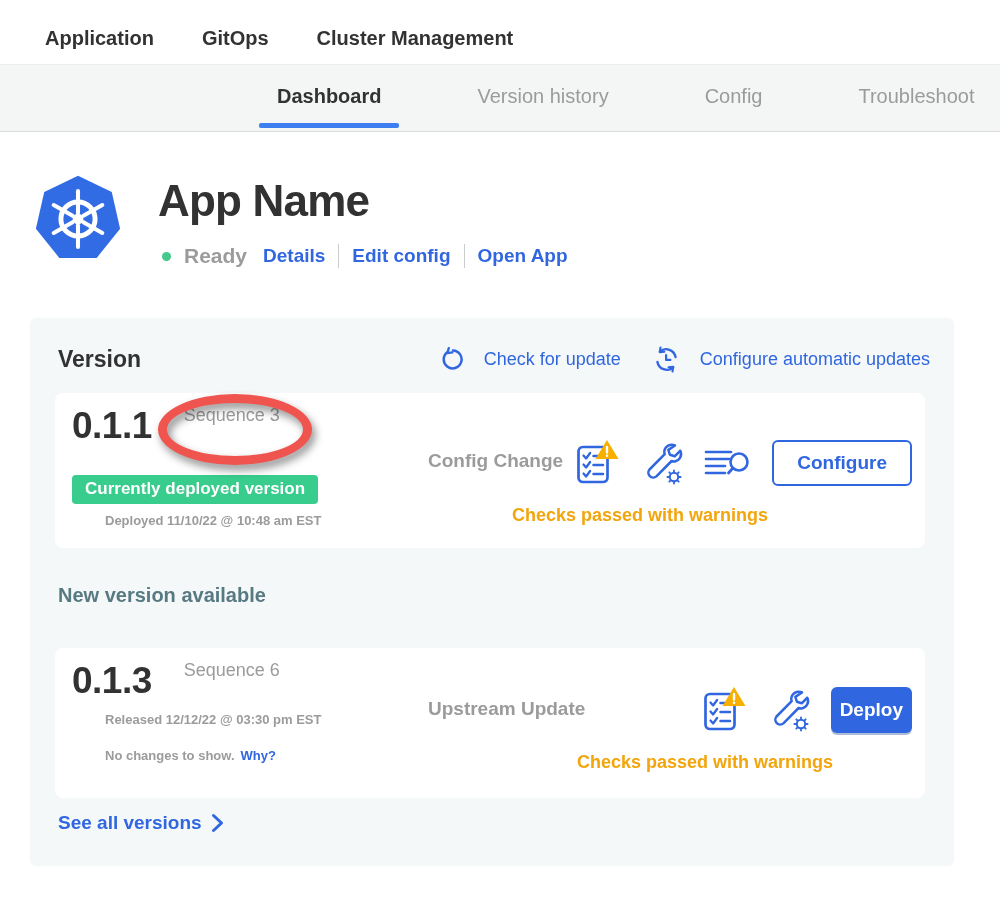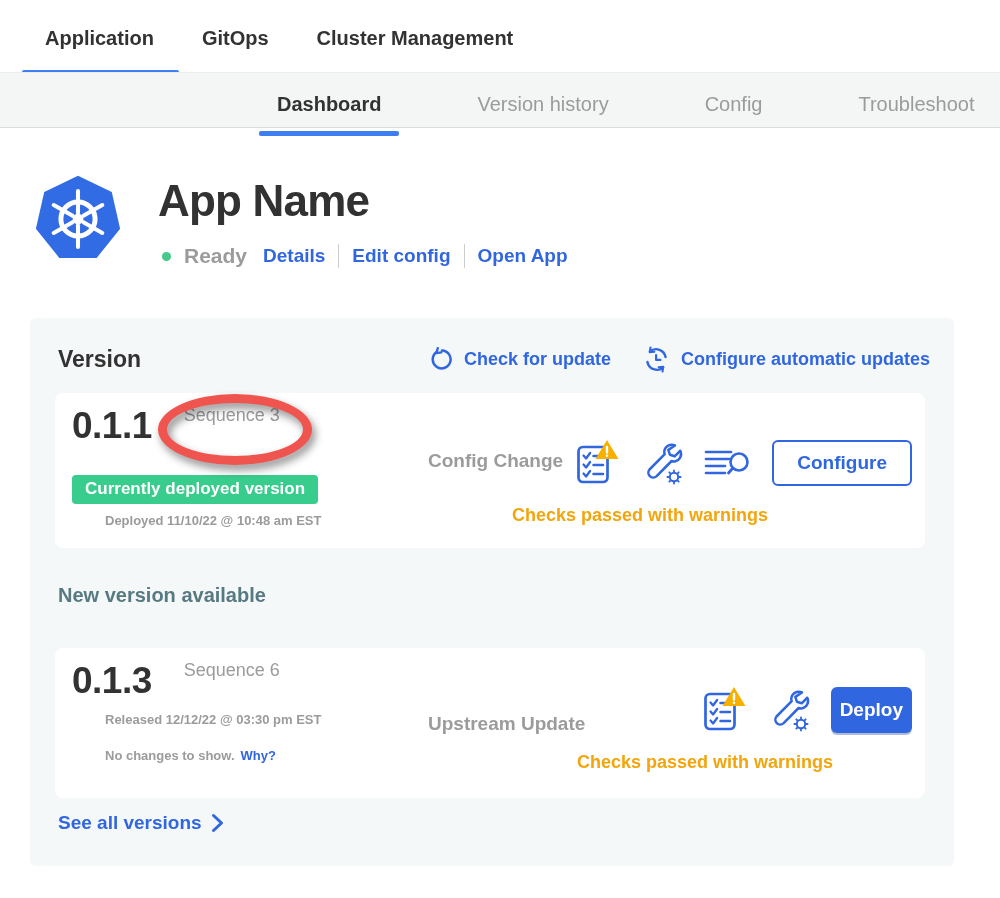--- a/index.html
+++ b/index.html
@@ -8,38 +8,38 @@
     width:1000px; height:898px; position:relative; overflow:hidden;
     font-family:"Liberation Sans","DejaVu Sans",sans-serif;
     color:#323232;
   }
   
   .topnav { position:absolute; left:0; top:0; width:1000px; height:76px; background:#fff; }
   .topnav-items { position:absolute; left:45px; top:0; height:76px; display:flex; gap:48px; align-items:center; }
   .topnav-item { position:relative; height:76px; display:flex; align-items:center; font-size:20px; font-weight:700; color:#323232; cursor:pointer; white-space:nowrap; }
   .topnav-item.active::after { content:""; position:absolute; left:-23px; right:-25px; bottom:1px; height:5px; background:#3d7ef0; border-radius:2px; }
   
-  .subnav { position:absolute; left:0; top:72px; width:1000px; height:56px; background:#f4f6f6; border-top:1px solid #eceeee; border-bottom:1px solid #d8dcdc; }
+  .subnav { position:absolute; left:0; top:64px; width:1000px; height:68px; background:#f4f6f6; border-top:1px solid #eceeee; border-bottom:1px solid #d8dcdc; }
   .subnav-tabs { position:absolute; left:259px; top:0; height:63px; display:flex; gap:60px; }
   .subnav-tab { position:relative; height:63px; display:flex; align-items:center; padding:0 18px; font-size:20px; font-weight:500; color:#9b9b9b; cursor:pointer; white-space:nowrap; }
   .subnav-tab.active { color:#323232; font-weight:600; }
   .subnav-tab.active::after { content:""; position:absolute; left:0; right:0; bottom:0; height:5px; background:#3d7ef0; border-radius:2px; }
   
   .k8s-logo { position:absolute; left:33px; top:172px; width:90px; height:94px; }
   .app-title { position:absolute; left:158px; top:176px; font-size:44px; font-weight:800; letter-spacing:-0.8px; color:#323232; }
   .status-row { position:absolute; left:162px; top:241px; height:30px; display:flex; align-items:center; gap:13px; }
   .status-dot { width:9px; height:9px; border-radius:50%; background:#44c98a; }
   .status-text { color:#9b9b9b; font-size:21px; font-weight:600; margin-right:3px; }
   .hdr-link { color:#3066e0; font-size:19px; font-weight:700; cursor:pointer; white-space:nowrap; }
   .pipe { width:1px; height:24px; background:#c9cdcd; }
   
   .panel { position:absolute; left:30px; top:318px; width:924px; height:548px; background:#f5f8f9; border-radius:6px; }
   .panel-title { position:absolute; left:28px; top:28px; font-size:23px; font-weight:700; color:#323232; }
   .panel-actions { position:absolute; right:24px; top:28px; display:flex; gap:32px; align-items:center; }
-  .panel-action { display:flex; gap:11px; align-items:center; color:#3066e0; font-size:18px; font-weight:700; cursor:pointer; white-space:nowrap;text-align:center; }
+  .panel-action { display:flex; gap:20px; align-items:center; color:#3066e0; font-size:18px; font-weight:400; cursor:pointer; white-space:nowrap;text-align:center; }
   .card { position:absolute; left:25px; width:870px; background:#fff; border-radius:8px; }
   .card-current { top:75px; height:155px; }
   .card-available { top:330px; height:150px; }
   .ver-row { position:absolute; left:17px; top:12px; display:flex; align-items:flex-start; }
   .ver-num { font-size:37px; font-weight:800; color:#323232; letter-spacing:-0.5px; }
   .ver-seq { font-size:18px; font-weight:500; color:#9b9b9b; margin-left:32px; }
   .annotation-ellipse { position:absolute; left:103px; top:1px; width:154px; height:71px; border:9px solid #f0544f; border-radius:50%; filter:drop-shadow(3px 5px 4px rgba(0,0,0,0.45)); pointer-events:none; z-index:5; }
   .badge { position:absolute; left:17px; top:82px; background:#38cc8d; color:#fff; font-size:17px; font-weight:700; padding:4px 13px 5px; border-radius:4px; white-space:nowrap; }
   .meta-line { position:absolute; left:26px; color:#9b9b9b; font-size:13px; font-weight:600; white-space:nowrap;margin-left:24px; }
   .deployed { top:120px; }
@@ -193,21 +193,21 @@
 
   <div class="card card-available">
     <div class="ver-row">
       <span class="ver-num">0.1.3</span>
       <span class="ver-seq">Sequence 6</span>
     </div>
     <div class="meta-line released">Released 12/12/22 @ 03:30 pm EST</div>
     <div class="meta-line changes">
       <span>No changes to show.</span><span class="why">Why?</span>
     </div>
-    <div class="source-label" style="top:50px;margin-top:15px;">Upstream Update</div>
+    <div class="source-label" style="top:50px;">Upstream Update</div>
 
     <div class="card-right" style="top:38px;">
       <span class="icon-btn">
         <svg width="44" height="47" viewBox="0 0 44 47">
           <rect x="2.5" y="8" width="29" height="35" rx="4.5" fill="#fff" stroke="#3066e0" stroke-width="2.7"></rect>
           <path d="M7.5 16.5 l2.6 3 4-5.5" fill="none" stroke="#3066e0" stroke-width="2.3" stroke-linecap="round" stroke-linejoin="round"></path>
           <line x1="17.5" y1="17" x2="27" y2="17" stroke="#3066e0" stroke-width="2.5" stroke-linecap="round"></line>
           <path d="M7.5 25.5 l2.6 3 4-5.5" fill="none" stroke="#3066e0" stroke-width="2.3" stroke-linecap="round" stroke-linejoin="round"></path>
           <line x1="17.5" y1="26" x2="27" y2="26" stroke="#3066e0" stroke-width="2.5" stroke-linecap="round"></line>
           <path d="M7.5 34.5 l2.6 3 4-5.5" fill="none" stroke="#3066e0" stroke-width="2.3" stroke-linecap="round" stroke-linejoin="round"></path>

